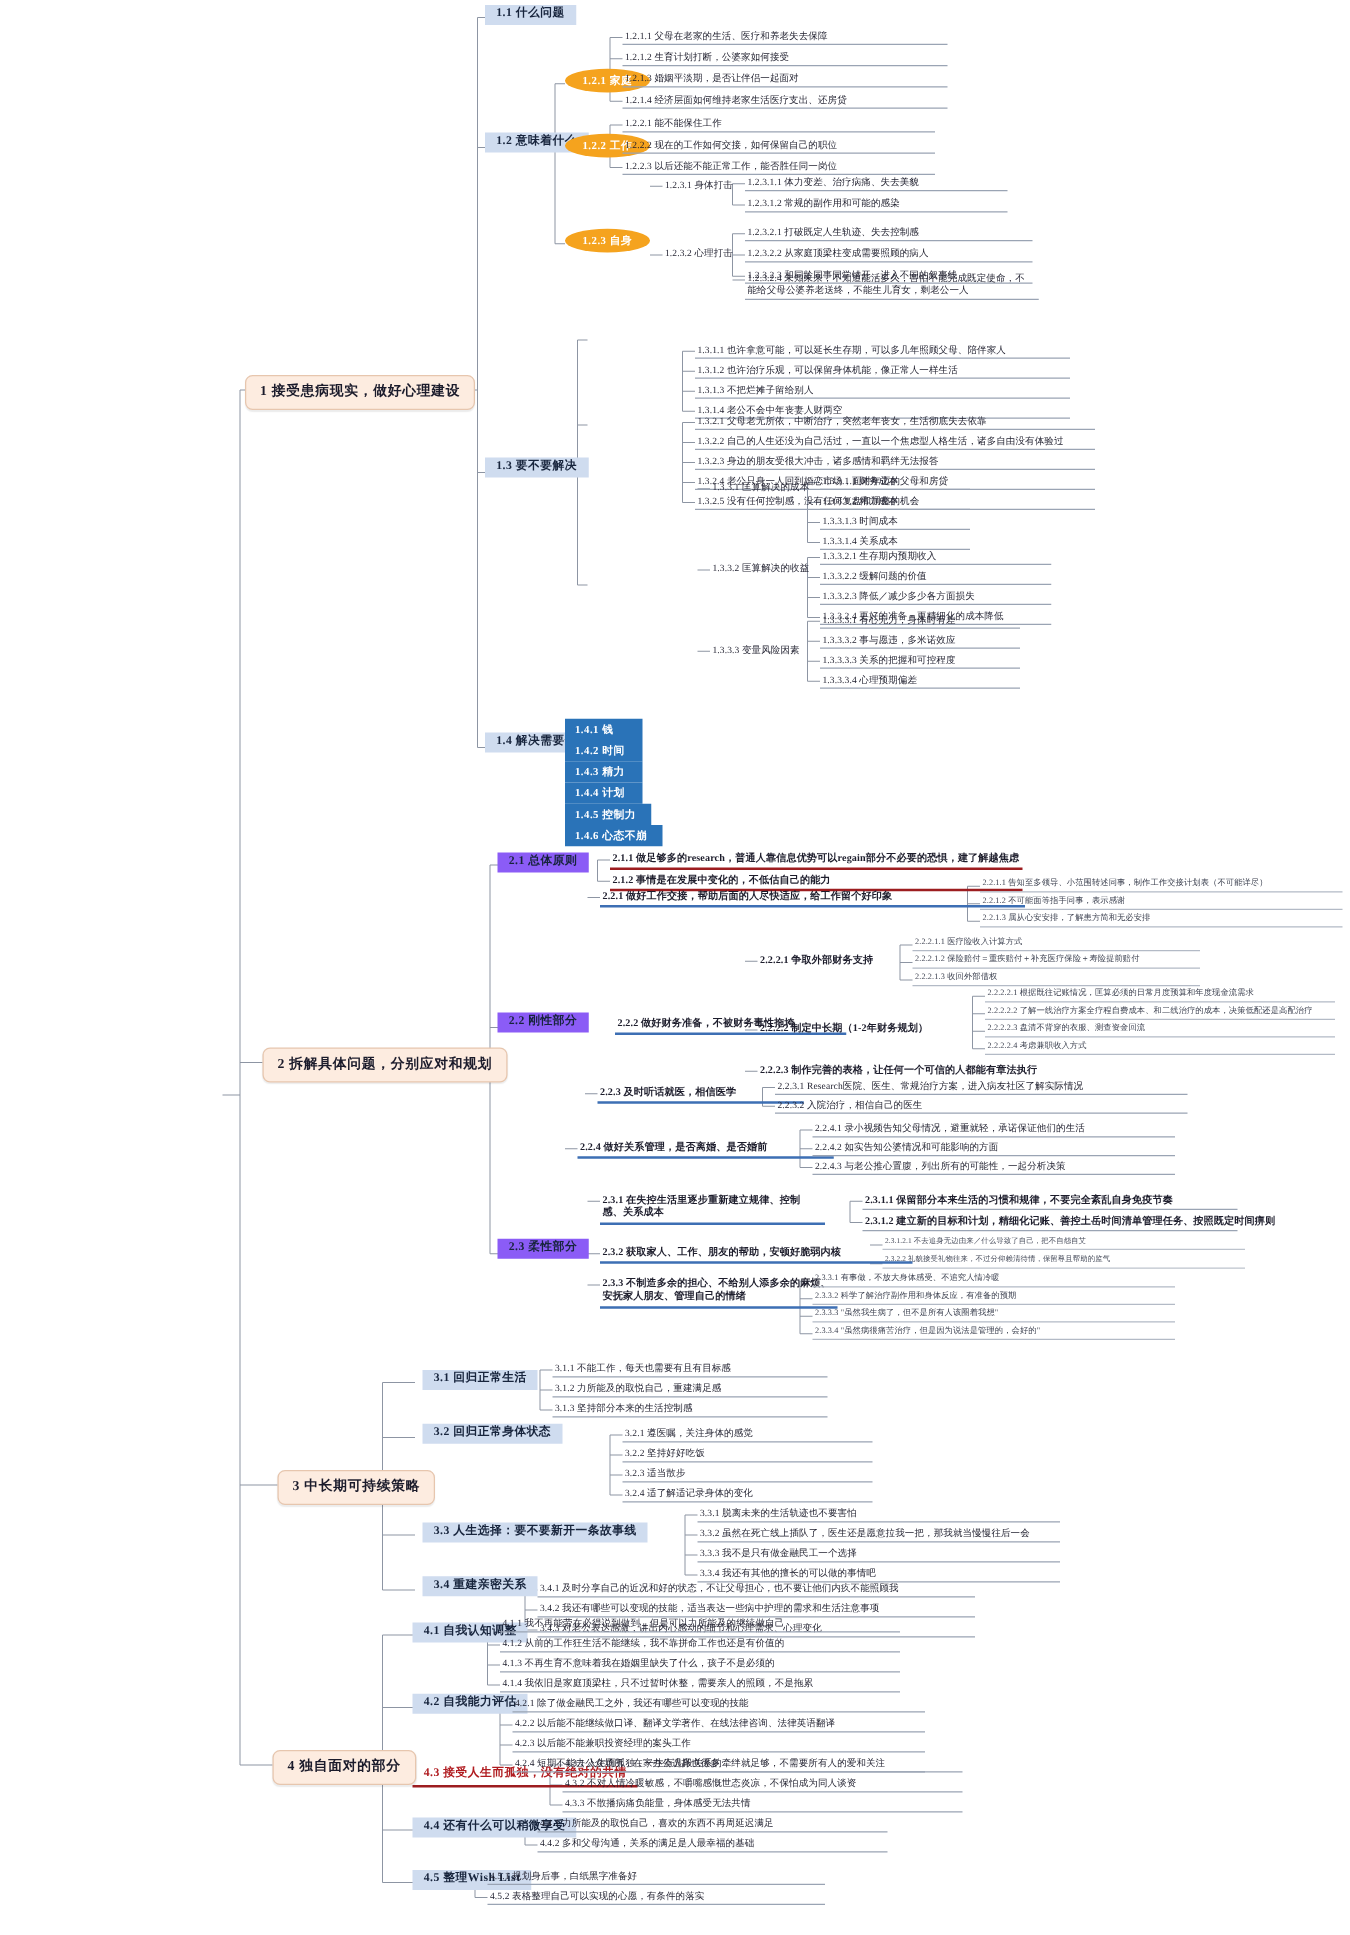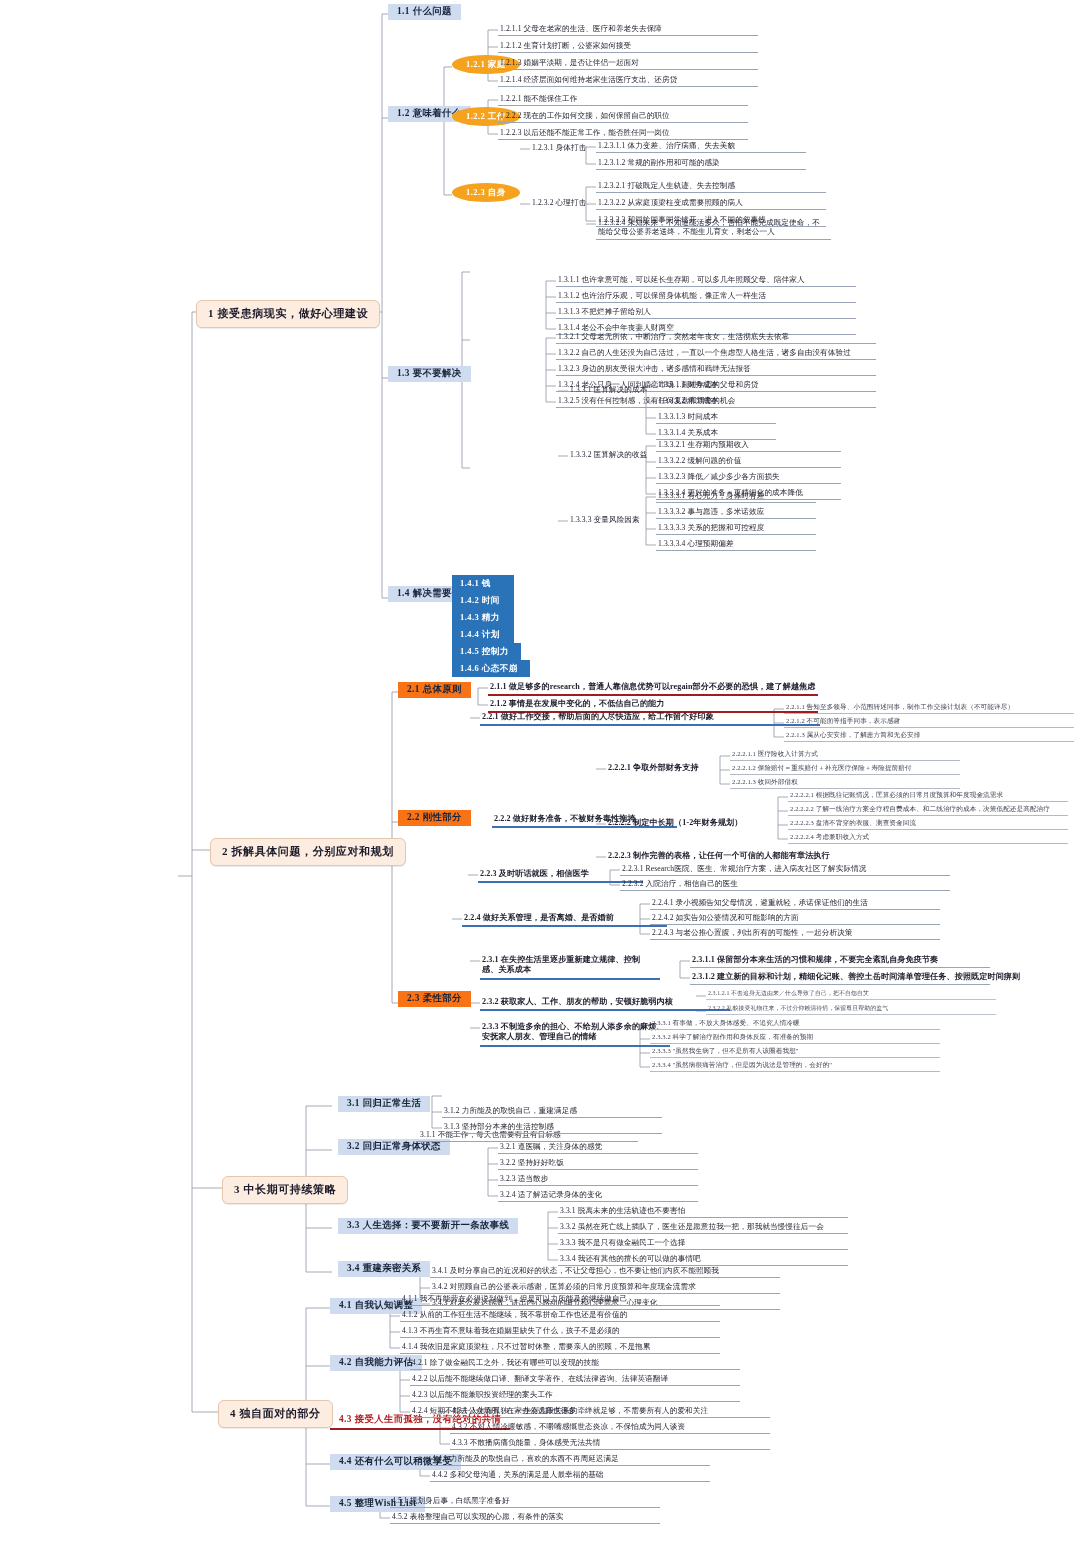--- a/index.html
+++ b/index.html
@@ -58,21 +58,21 @@
   .lvl2 {
     background: #cfdcef;
     padding: 2px 9px;
     font-size: 9.4px;
     font-weight: 700;
     letter-spacing: .4px;
     color: #17243c;
   }
   
   .lvl2p {
-    background: #f97316;
+    background: #8b5cf6;
     padding: 2px 9px;
     font-size: 9.4px;
     font-weight: 700;
     letter-spacing: .4px;
     color: #17243c;
   }
 
   
   .ellipse {
     background: #f5a31e;
@@ -387,33 +387,33 @@
     <div class="node leaf b" style="left: 690px; top: 953px; width: 300px;">2.3.1.1  保留部分本来生活的习惯和规律，不要完全紊乱自身免疫节奏</div>
     <div class="node leaf b" style="left: 690px; top: 970px; width: 300px;">2.3.1.2  建立新的目标和计划，精细化记账、善控土岳时间清单管理任务、按照既定时间痹则</div>
     <div class="node leaf xs" style="left: 706px; top: 988px; width: 290px;">2.3.1.2.1  不去追身无边由来／什么导致了自己，把不自怨自艾</div>
     <div class="node leaf b ul-blue" style="left: 480px; top: 995px; width: 250px;">2.3.2  获取家人、工作、朋友的帮助，安顿好脆弱内核</div>
     <div class="node leaf xs" style="left: 706px; top: 1003px; width: 290px;">2.3.2.2  礼貌接受礼物往来，不过分仰赖清待情，保留尊且帮助的监气</div>
     <div class="node leaf b two ul-blue two" style="left: 480px; top: 1020px; width: 190px;">2.3.3  不制造多余的担心、不给别人添多余的麻烦、安抚家人朋友、管理自己的情绪</div>
     <div class="node leaf s" style="left: 650px; top: 1017px; width: 290px;">2.3.3.1  有事做，不放大身体感受、不追究人情冷暖</div>
     <div class="node leaf s" style="left: 650px; top: 1031px; width: 290px;">2.3.3.2  科学了解治疗副作用和身体反应，有准备的预期</div>
     <div class="node leaf s" style="left: 650px; top: 1045px; width: 290px;">2.3.3.3  "虽然我生病了，但不是所有人该圈着我想"</div>
     <div class="node leaf s" style="left: 650px; top: 1059px; width: 290px;">2.3.3.4  "虽然病很痛苦治疗，但是因为说法是管理的，会好的"</div>
-    <div class="node leaf" style="left: 418px; top: 1088px; width: 220px; margin-top: 40px;">3.1.1  不能工作，每天也需要有且有目标感</div>
+    <div class="node leaf" style="left: 442px; top: 1088px; width: 220px;">3.1.1  不能工作，每天也需要有且有目标感</div>
     <div class="node leaf" style="left: 442px; top: 1104px; width: 220px;">3.1.2  力所能及的取悦自己，重建满足感</div>
     <div class="node leaf" style="left: 442px; top: 1120px; width: 220px;">3.1.3  坚持部分本来的生活控制感</div>
     <div class="node leaf" style="left: 498px; top: 1140px; width: 200px;">3.2.1  遵医嘱，关注身体的感觉</div>
     <div class="node leaf" style="left: 498px; top: 1156px; width: 200px;">3.2.2  坚持好好吃饭</div>
     <div class="node leaf" style="left: 498px; top: 1172px; width: 200px;">3.2.3  适当散步</div>
     <div class="node leaf" style="left: 498px; top: 1188px; width: 200px;">3.2.4  适了解适记录身体的变化</div>
     <div class="node leaf" style="left: 558px; top: 1204px; width: 290px;">3.3.1  脱离未来的生活轨迹也不要害怕</div>
     <div class="node leaf" style="left: 558px; top: 1220px; width: 290px;">3.3.2  虽然在死亡线上插队了，医生还是愿意拉我一把，那我就当慢慢往后一会</div>
     <div class="node leaf" style="left: 558px; top: 1236px; width: 290px;">3.3.3  我不是只有做金融民工一个选择</div>
     <div class="node leaf" style="left: 558px; top: 1252px; width: 290px;">3.3.4  我还有其他的擅长的可以做的事情吧</div>
     <div class="node leaf" style="left: 430px; top: 1264px; width: 350px;">3.4.1  及时分享自己的近况和好的状态，不让父母担心，也不要让他们内疚不能照顾我</div>
-    <div class="node leaf" style="left: 430px; top: 1280px; width: 350px;">3.4.2  对照顾自己的公婆表示感谢，匡算必须的日常月度预算和年度现金流需求</div>
+    <div class="node leaf" style="left: 430px; top: 1280px; width: 350px;">3.4.2  我还有哪些可以变现的技能，适当表达一些病中护理的需求和生活注意事项</div>
     <div class="node leaf" style="left: 430px; top: 1296px; width: 350px;">3.4.3  对老公表达感激，讲出内心感动的细节和心理需求、心理变化</div>
     <div class="node leaf" style="left: 400px; top: 1292px; width: 320px;">4.1.1  我不再能劳在必得说到做到，但是可以力所能及的继续做自己</div>
     <div class="node leaf" style="left: 400px; top: 1308px; width: 320px;">4.1.2  从前的工作狂生活不能继续，我不靠拼命工作也还是有价值的</div>
     <div class="node leaf" style="left: 400px; top: 1324px; width: 320px;">4.1.3  不再生育不意味着我在婚姻里缺失了什么，孩子不是必须的</div>
     <div class="node leaf" style="left: 400px; top: 1340px; width: 320px;">4.1.4  我依旧是家庭顶梁柱，只不过暂时休整，需要亲人的照顾，不是拖累</div>
     <div class="node leaf" style="left: 410px; top: 1356px; width: 330px;">4.2.1  除了做金融民工之外，我还有哪些可以变现的技能</div>
     <div class="node leaf" style="left: 410px; top: 1372px; width: 330px;">4.2.2  以后能不能继续做口译、翻译文学著作、在线法律咨询、法律英语翻译</div>
     <div class="node leaf" style="left: 410px; top: 1388px; width: 330px;">4.2.3  以后能不能兼职投资经理的案头工作</div>
     <div class="node leaf" style="left: 410px; top: 1404px; width: 330px;">4.2.4  短期不能去公众场所，在家办公选择也很多</div>
     <div class="node leaf" style="left: 450px; top: 1404px; width: 320px;">4.3.1  人生而孤独，一生有几段关系的牵绊就足够，不需要所有人的爱和关注</div>

